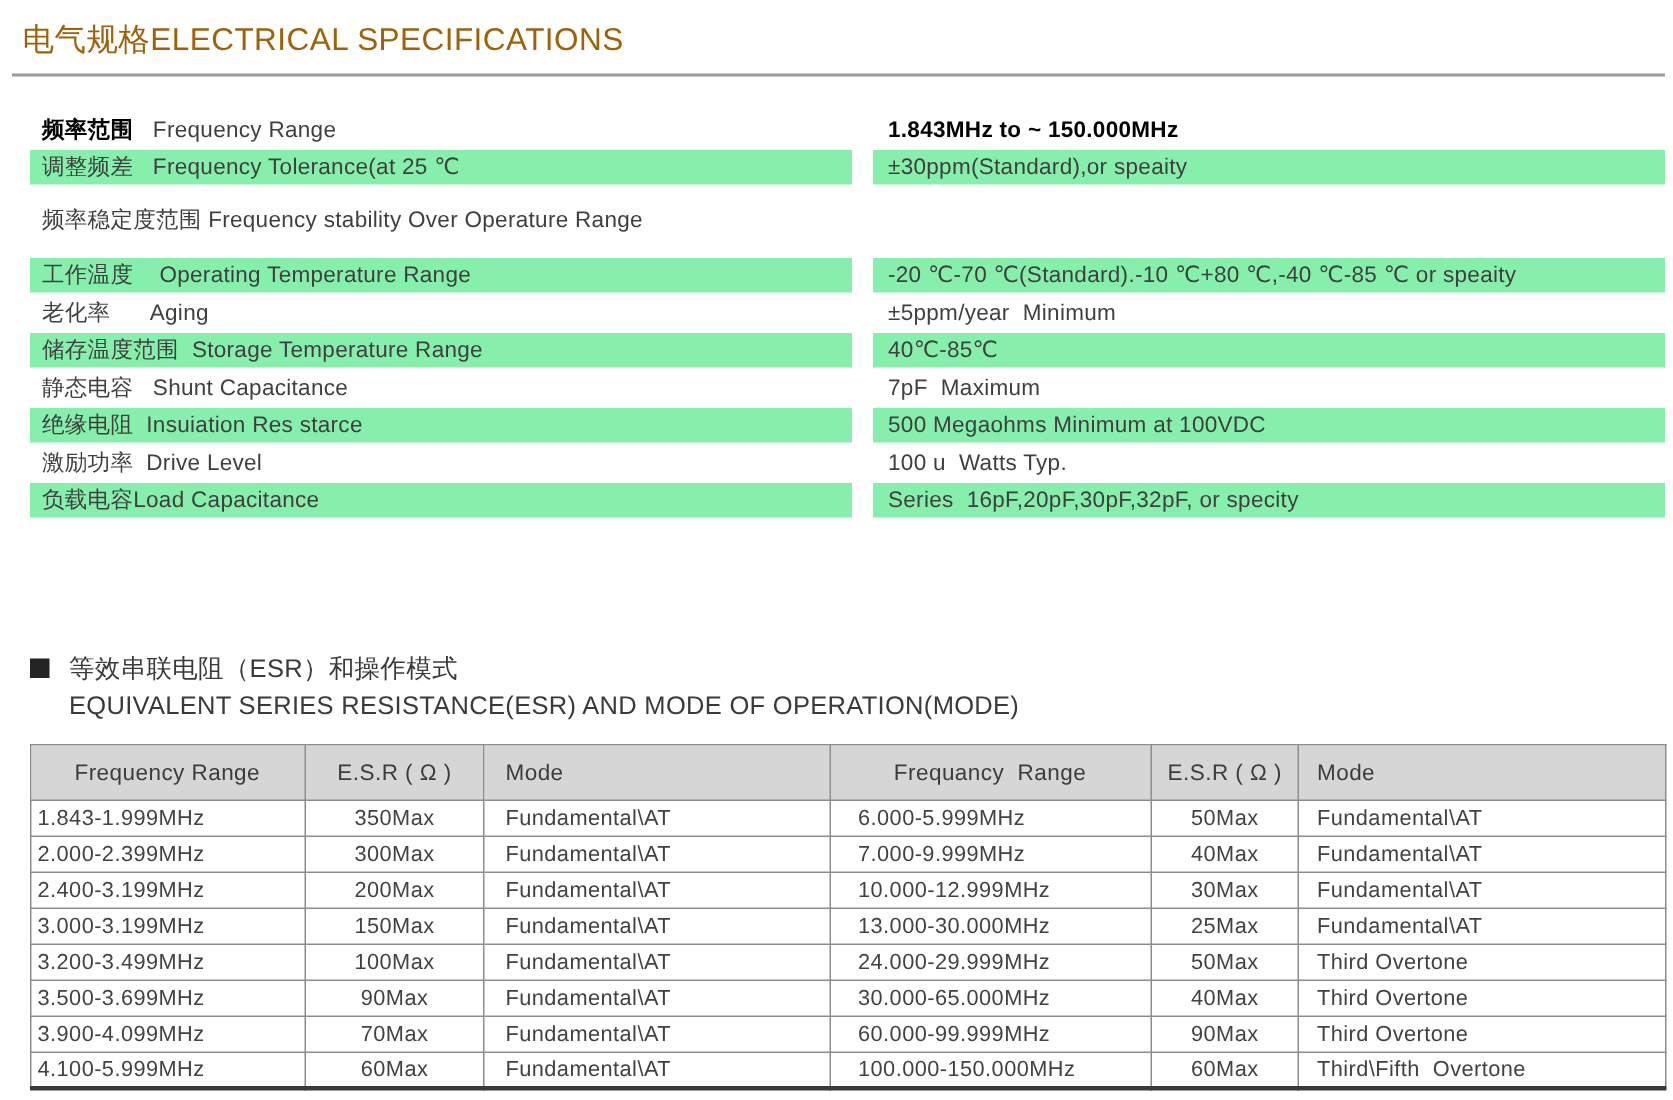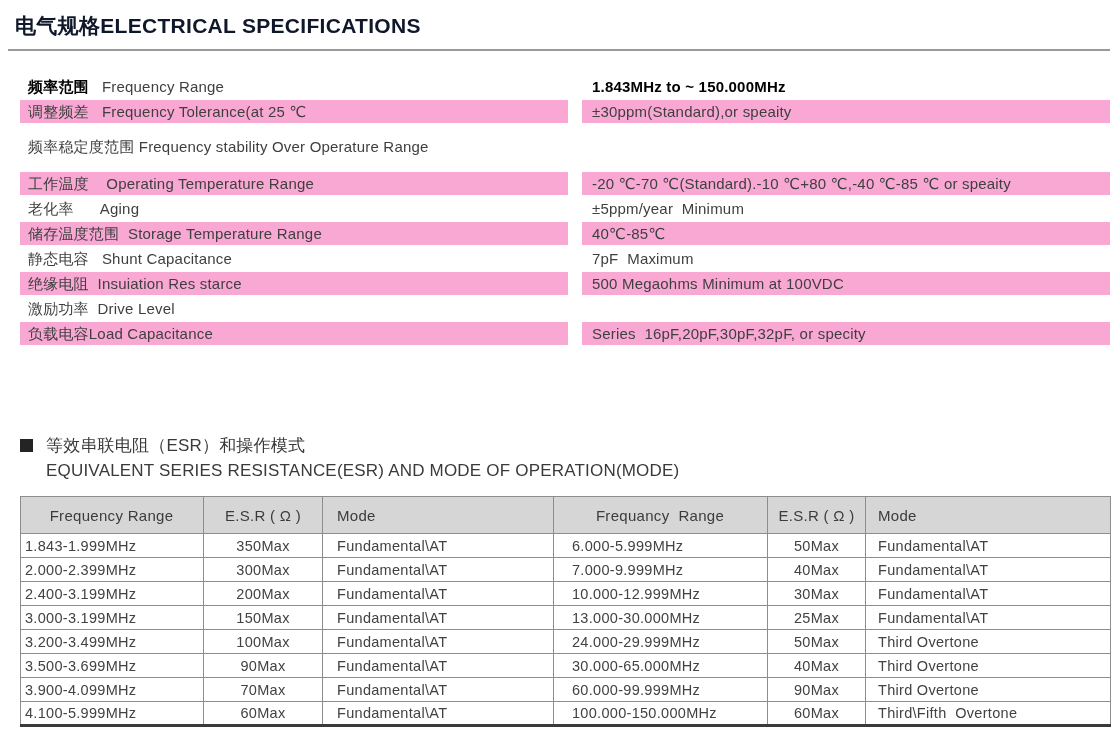--- a/index.html
+++ b/index.html
@@ -9,37 +9,37 @@
     color:#3f3f3f;-webkit-font-smoothing:antialiased;
   }
   .page{padding:10px 5px 0 8px;box-sizing:border-box;width:1115px;height:733px;}
 
   
   .doc-header{
     border-bottom:2px solid #9a9a9a;
     padding:2px 0 9px 7px;
   }
   .doc-title{
-    font-size:21px;font-weight:700;color:#0f172a;letter-spacing:0.3px;white-space:pre;
+    font-size:21px;font-weight:400;color:#a16207;letter-spacing:0.3px;white-space:pre;
   }
 
   
   .specs{margin:24px 0 0 12px;}
   .spec-row{
     display:flex;height:23px;line-height:23px;margin-bottom:2px;
     font-size:15px;letter-spacing:0.2px;
   }
   .spec-row .label{
     width:548px;box-sizing:border-box;padding-left:8px;margin-right:14px;
     white-space:pre;overflow:hidden;
   }
   .spec-row .value{
     flex:1;box-sizing:border-box;padding-left:10px;white-space:pre;overflow:hidden;
   }
-  .spec-row.shaded .label,.spec-row.shaded .value{background:#f9a8d4;}
+  .spec-row.shaded .label,.spec-row.shaded .value{background:#86efac;}
   .spec-row.r1 .cn,.spec-row.r1 .value{font-weight:bold;color:#000000;}
   .spec-row.r3{height:26px;line-height:26px;margin:11px 0 12px 0;flex-direction:column;}
 
   
   .esr-heading{
     margin:88px 0 12px 12px;display:flex;align-items:flex-start;
   }
   .bullet{
     width:13px;height:13px;background:#242424;margin:6px 13px 0 0;flex:none;
   }
@@ -115,20 +115,21 @@
       <div class="value">7pF  Maximum</div>
     </div>
 
     <div class="spec-row shaded">
       <div class="label"><span class="cn">绝缘电阻</span><span class="en">  Insuiation Res starce</span></div>
       <div class="value">500 Megaohms Minimum at 100VDC</div>
     </div>
 
     <div class="spec-row">
       <div class="label"><span class="cn">激励功率</span><span class="en">  Drive Level</span></div>
+      <div class="value">100 u  Watts Typ.</div>
     </div>
 
     <div class="spec-row shaded">
       <div class="label"><span class="cn">负载电容</span><span class="en">Load Capacitance</span></div>
       <div class="value">Series  16pF,20pF,30pF,32pF, or specity</div>
     </div>
 
   </div>
 
   <div class="esr-heading">

